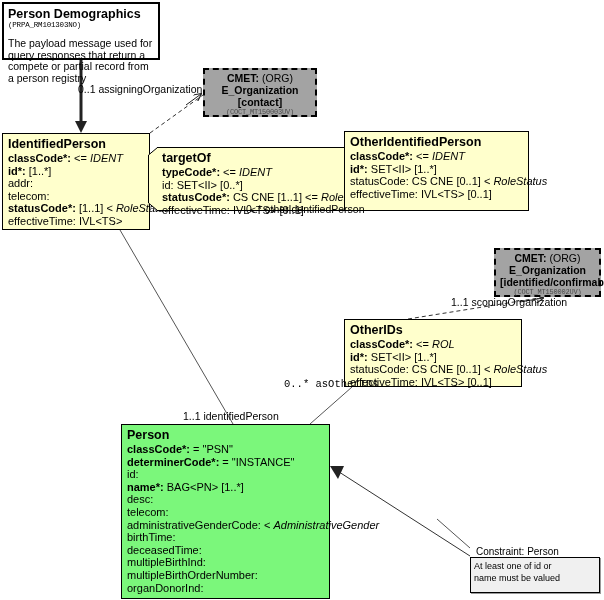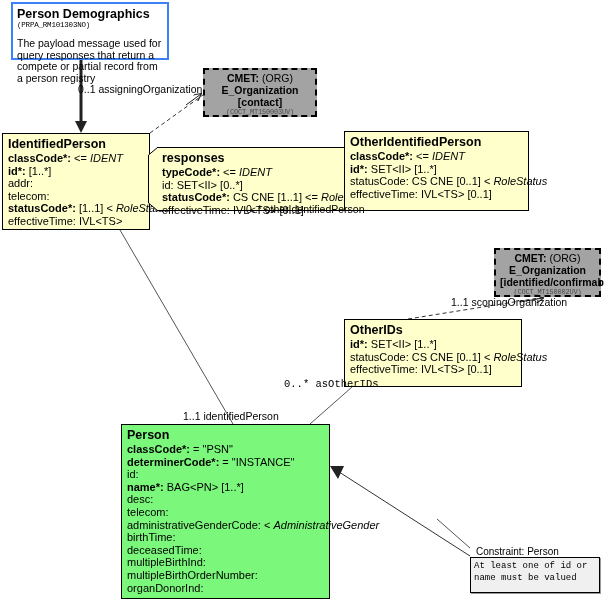--- a/index.html
+++ b/index.html
@@ -45,23 +45,23 @@
   .attr {
     white-space: nowrap;
     font-size: 11px;
     line-height: 12.6px;
   }
   .attr b { font-weight: bold; }
   .attr i { font-style: italic; }
 
   
   #hdr-box {
-    left: 11px; top: 2px; width: 158px; height: 58px;
-    background: #ffffff;
-    border: 2px solid #3b82f6;
+    left: 2px; top: 2px; width: 158px; height: 58px;
+    background: #ffffff;
+    border: 2px solid #000000;
     padding: 3px 4px;
   }
   #hdr-box .hdr-title {
     font-weight: bold;
     font-size: 12.5px;
     line-height: 14px;
   }
   #hdr-box .hdr-code {
     font-family: "Liberation Mono", monospace;
     font-size: 7.5px;
@@ -114,21 +114,21 @@
   #cmet-contact { left: 203px; top: 68px; width: 114px; height: 49px; }
   #cmet-identified { left: 494px; top: 248px; width: 107px; height: 49px; }
 
   
   #constraint-note {
     position: absolute;
     left: 470px; top: 557px; width: 130px; height: 36px;
     box-sizing: border-box;
     border: 1px solid #000;
     background: #f0f0f0;
-    font-family: Liberation Mono, monospace;
+    font-family: Liberation Sans, sans-serif;
     font-size: 9px;
     line-height: 12px;
     padding: 2px 3px;
     box-shadow: 1px 1px 0 #999;
   }
   #constraint-label {
     position: absolute;
     left: 474px; top: 546px;
     font-size: 10px;
     line-height: 12px;
@@ -222,21 +222,21 @@
         <div class="attr"><span>telecom:</span></div>
         <div class="attr"><b>statusCode*:</b><span> [1..1] &lt; </span><i>RoleStatus</i></div>
         <div class="attr"><span>effectiveTime:</span><span> IVL&lt;TS&gt;</span></div>
       </div>
   </div>
 
   <svg id="target-of-edge" viewBox="0 0 10 64" xmlns="http://www.w3.org/2000/svg">
     <path d="M 9.5 0.5 L 0.5 8 L 0.5 56 L 9.5 63.5" fill="#ffffcc" stroke="#000" stroke-width="1"></path>
   </svg>
   <div class="box" id="target-of">
-    <div class="title">responses</div>
+    <div class="title">targetOf</div>
     <div>
         <div class="attr"><b>typeCode*:</b><span> &lt;= </span><i>IDENT</i></div>
         <div class="attr"><span>id:</span><span> SET&lt;II&gt; [0..*]</span></div>
         <div class="attr"><b>statusCode*:</b><span> CS CNE [1..1] &lt;= </span><i>RoleLinkStatus</i></div>
         <div class="attr"><span>effectiveTime:</span><span> IVL&lt;TS&gt; [0..1]</span></div>
       </div>
   </div>
 
   <div class="box" id="other-identified-person">
     <div class="title">OtherIdentifiedPerson</div>
@@ -244,20 +244,21 @@
         <div class="attr"><b>classCode*:</b><span> &lt;= </span><i>IDENT</i></div>
         <div class="attr"><b>id*:</b><span> SET&lt;II&gt; [1..*]</span></div>
         <div class="attr"><span>statusCode:</span><span> CS CNE [0..1] &lt; </span><i>RoleStatus</i></div>
         <div class="attr"><span>effectiveTime:</span><span> IVL&lt;TS&gt; [0..1]</span></div>
       </div>
   </div>
 
   <div class="box" id="other-ids">
     <div class="title">OtherIDs</div>
     <div>
+        <div class="attr"><b>classCode*:</b><span> &lt;= </span><i>ROL</i></div>
         <div class="attr"><b>id*:</b><span> SET&lt;II&gt; [1..*]</span></div>
         <div class="attr"><span>statusCode:</span><span> CS CNE [0..1] &lt; </span><i>RoleStatus</i></div>
         <div class="attr"><span>effectiveTime:</span><span> IVL&lt;TS&gt; [0..1]</span></div>
       </div>
   </div>
 
   <div class="box" id="person">
     <div class="title">Person</div>
     <div>
         <div class="attr"><b>classCode*:</b><span> = "PSN"</span></div>

